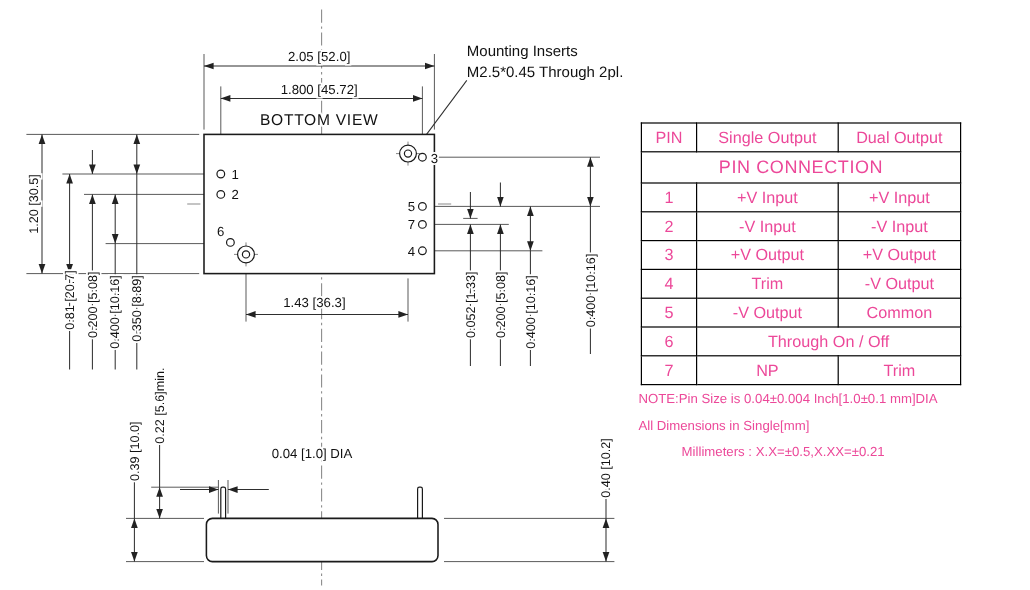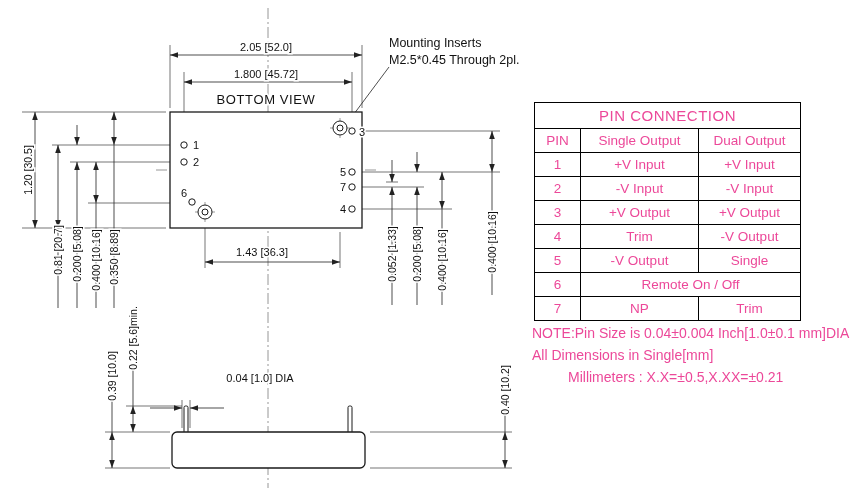--- a/index.html
+++ b/index.html
@@ -22,21 +22,21 @@
   .tick{stroke:#555;stroke-width:.6;}
   
   .table-wrap{position:absolute;left:534px;top:102px;}
   table.pinconn{border-collapse:collapse;table-layout:fixed;border:1.5px solid #000;}
   table.pinconn th,table.pinconn td{
     border:1px solid #000;font-weight:normal;text-align:center;
     font-size:13.5px;height:23px;padding:0 2px;white-space:nowrap;
   }
   table.pinconn th.title{font-size:15px;height:25px;letter-spacing:.5px;}
   
-  .notes{position:absolute;left:532px;top:322px;width:324px;font-size:14px;line-height:22px;}
+  .notes{position:absolute;left:532px;top:322px;width:324px;font-size:11px;line-height:22px;}
   .notes .indent{padding-left:36px;}
 </style>
 </head>
 <body>
 
 <div class="screen">
 
   <svg width="530" height="492" viewBox="0 0 530 492" xmlns="http://www.w3.org/2000/svg">
     <defs>
       <marker id="ae" markerUnits="userSpaceOnUse" markerWidth="9" markerHeight="8" refX="8" refY="4" orient="auto">
@@ -177,27 +177,27 @@
   
   <div class="table-wrap">
     <table class="pinconn">
       <colgroup>
           <col style="width:46px">
           <col style="width:118px">
           <col style="width:102px">
         </colgroup>
       <thead>
         <tr>
-            <th class="title" colspan="3">PIN CONNECTION</th>
-          </tr>
-        <tr>
           <th>PIN</th>
           <th>Single Output</th>
           <th>Dual Output</th>
         </tr>
+        <tr>
+            <th class="title" colspan="3">PIN CONNECTION</th>
+          </tr>
       </thead>
       <tbody>
         <tr>
           <td>1</td>
           <td>+V Input</td>
           <td>+V Input</td>
         </tr>
         <tr>
           <td>2</td>
           <td>-V Input</td>
@@ -209,25 +209,25 @@
           <td>+V Output</td>
         </tr>
         <tr>
           <td>4</td>
           <td>Trim</td>
           <td>-V Output</td>
         </tr>
         <tr>
           <td>5</td>
           <td>-V Output</td>
-          <td>Single</td>
+          <td>Common</td>
         </tr>
         <tr>
           <td>6</td>
-          <td colspan="2">Remote On / Off</td>
+          <td colspan="2">Through On / Off</td>
         </tr>
         <tr>
           <td>7</td>
           <td>NP</td>
           <td>Trim</td>
         </tr>
       </tbody>
     </table>
   </div>
 

